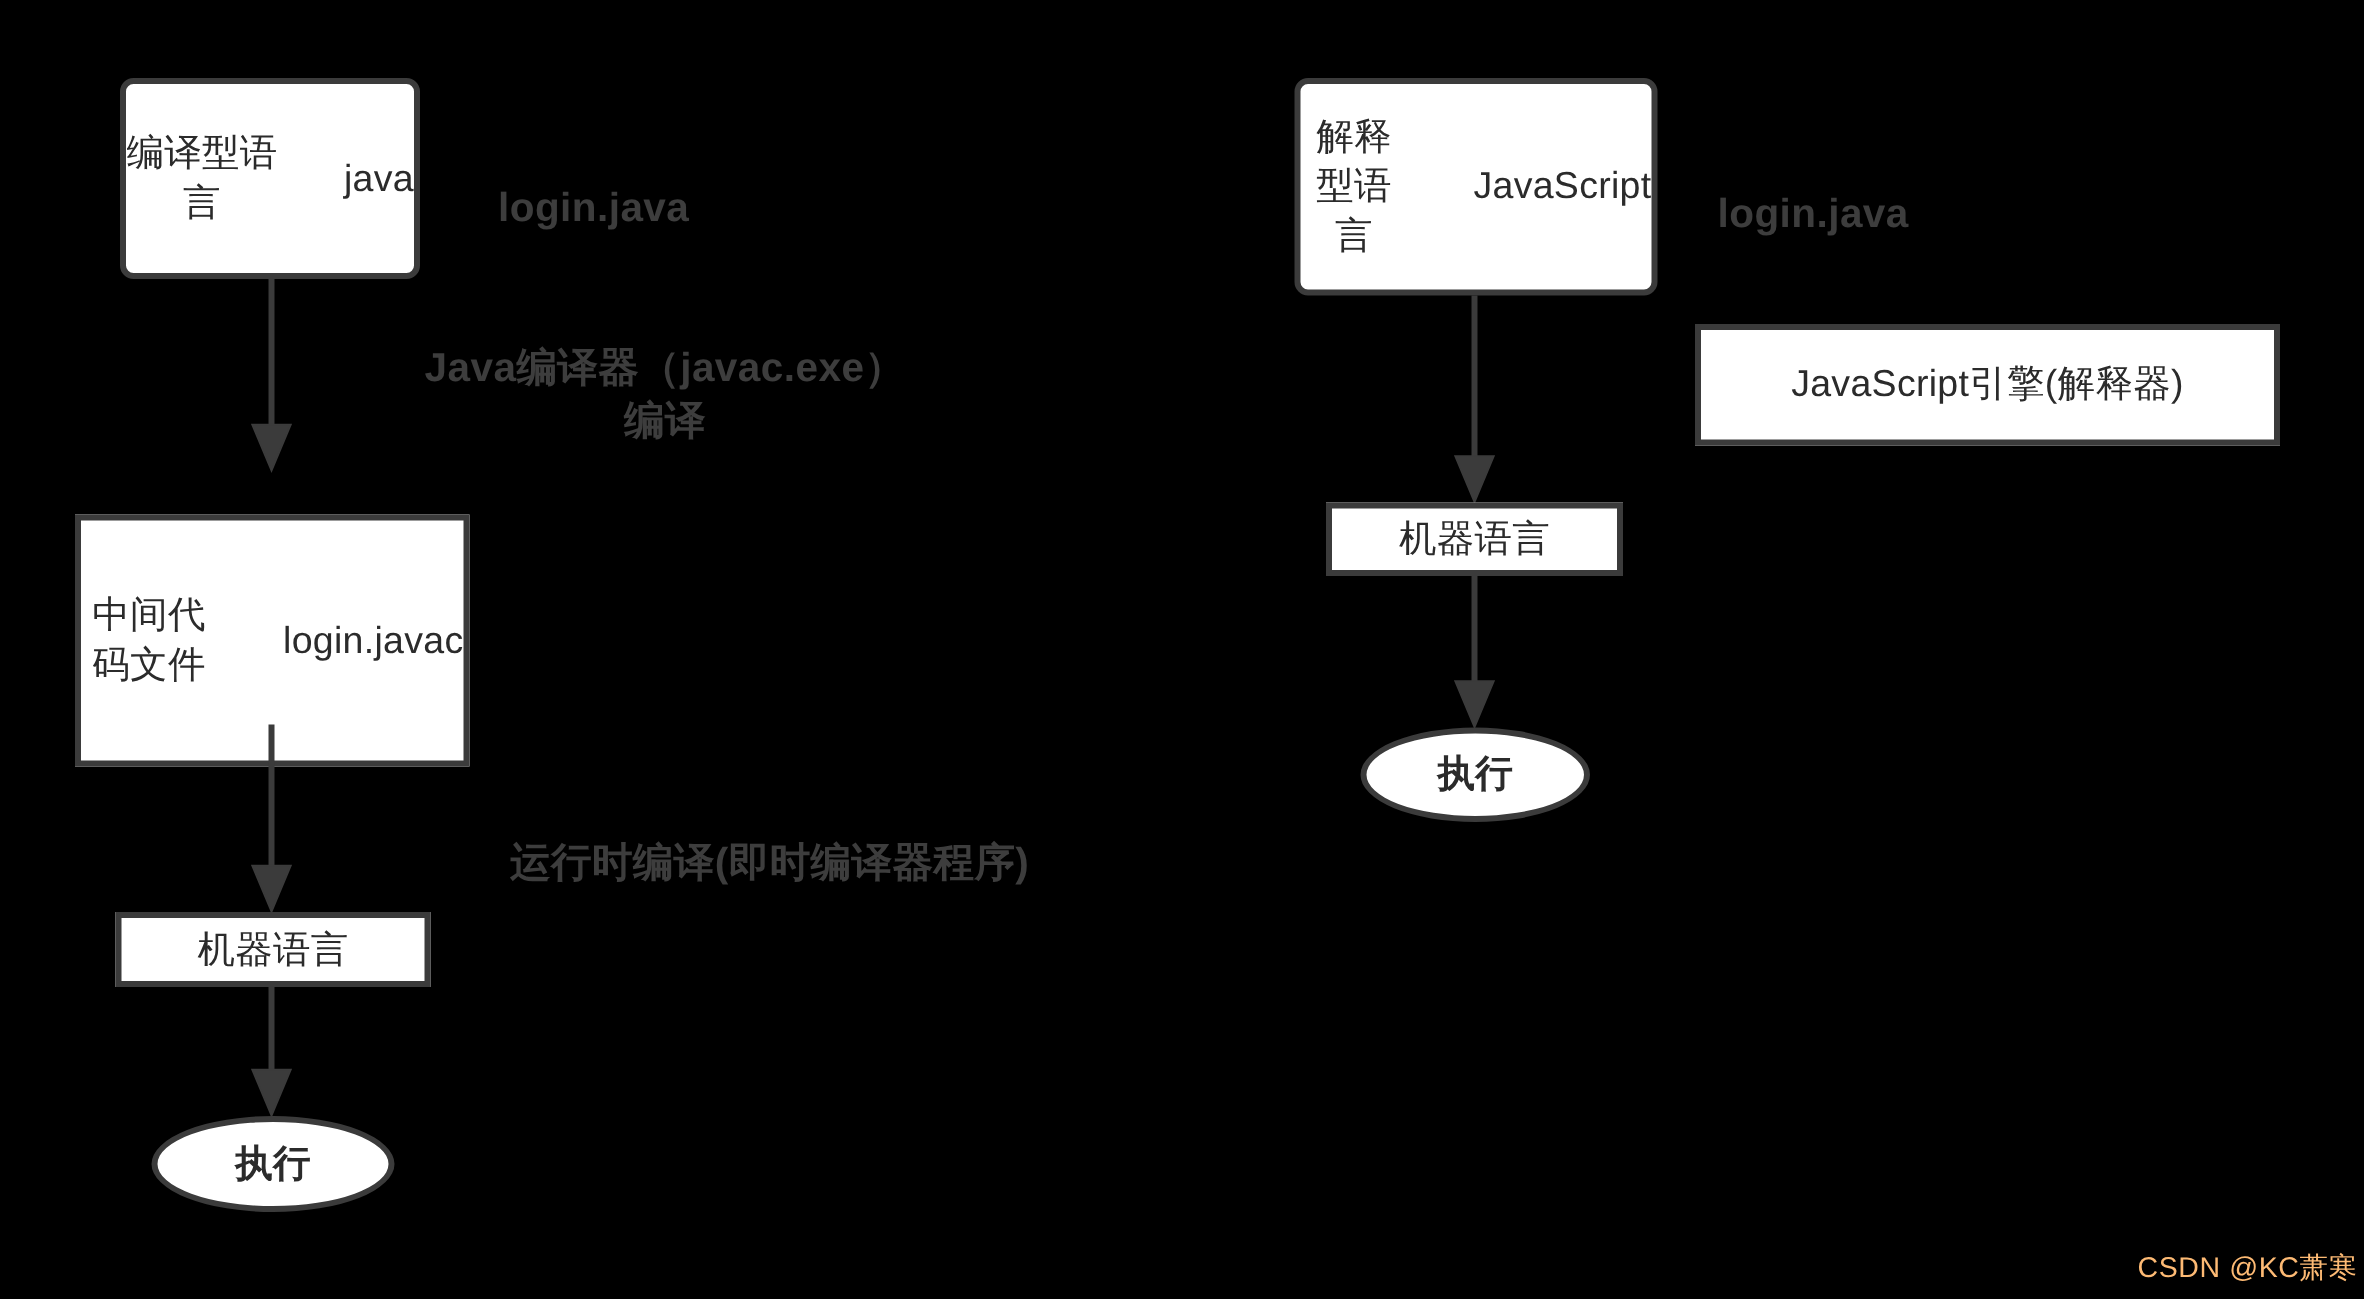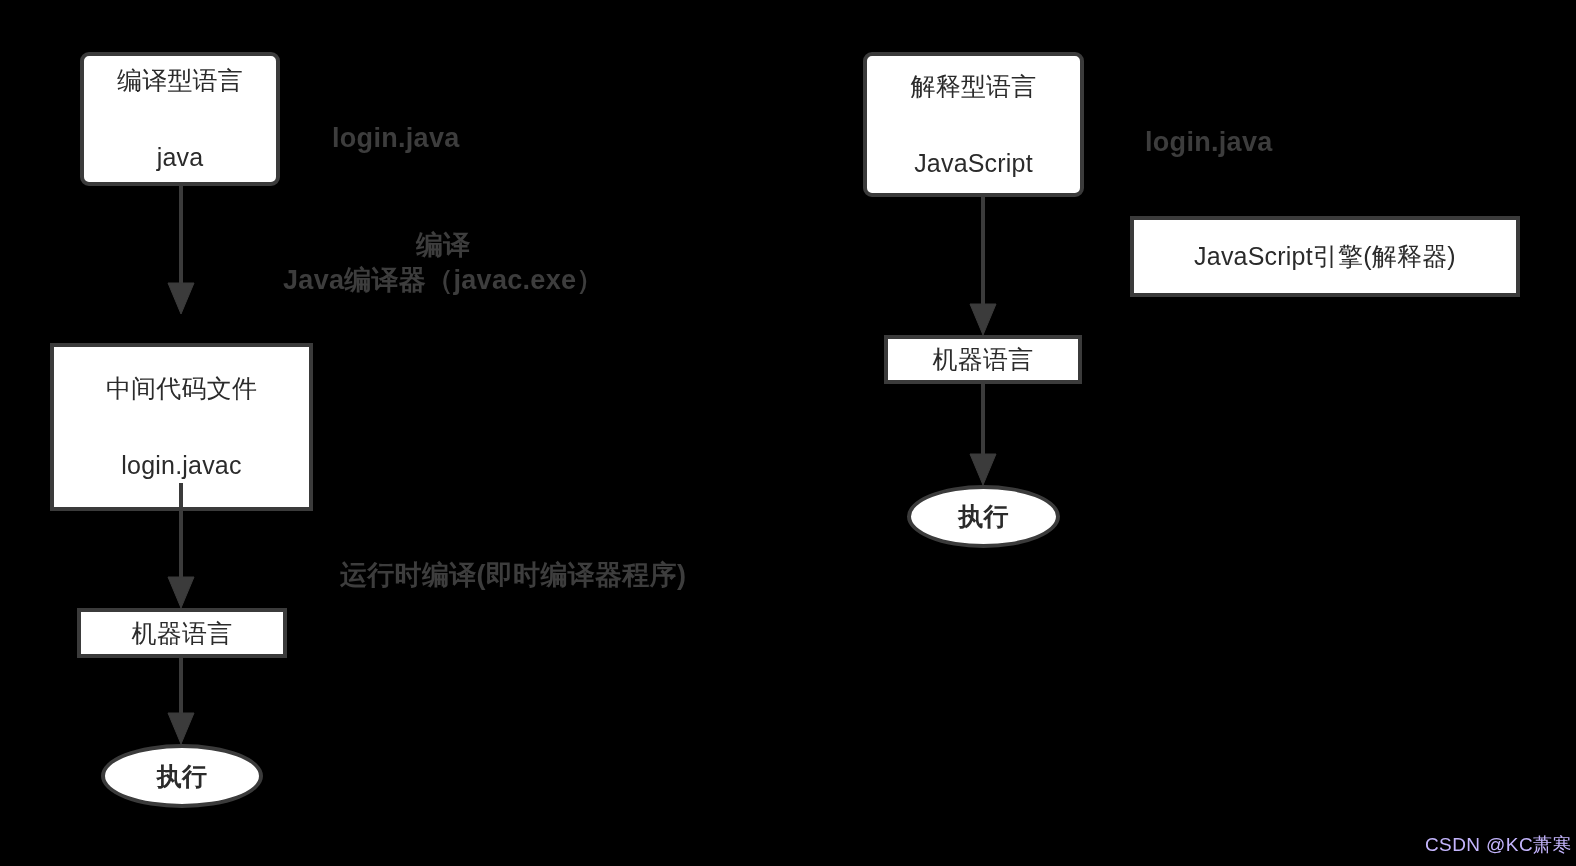--- a/index.html
+++ b/index.html
@@ -17,21 +17,21 @@
     height: 866px;
     background: #000000;
     overflow: hidden;
   }
   .node {
     position: absolute;
     background: #ffffff;
     border: 4px solid #3b3b3b;
     box-sizing: border-box;
     display: flex;
-    flex-direction: column;
+    flex-direction: row;
     align-items: center;
     justify-content: center;
     color: #2b2b2b;
     font-size: 25px;
     line-height: 1.32;
     text-align: center;
     letter-spacing: 0.2px;
     gap: 44px;
   }
   .node.rounded {
@@ -64,21 +64,21 @@
   .edge line, .edge polygon {
     stroke: #3b3b3b;
     fill: #3b3b3b;
     stroke-width: 4;
   }
   .edge polygon {
     stroke-width: 1;
   }
   .watermark {
     position: absolute;
-    color: #c4b5fd;
+    color: #fdba74;
     font-size: 19px;
     white-space: nowrap;
     letter-spacing: 0.4px;
   }
 </style>
 </head>
 <body>
 
 <div id="canvas">
 
@@ -88,22 +88,22 @@
   </div>
 
   <div class="ann" style="left:332px; top:121px;">login.java</div>
 
   <svg class="edge" style="left:0px; top:0px; width:1576px; height:866px;">
     <line x1="181" y1="186" x2="181" y2="288"></line>
     <polygon points="181,314 168,283 194,283"></polygon>
   </svg>
 
   <div class="ann center" style="left:283px; top:228px;">
+    <div>Java编译器（javac.exe）</div>
     <div>编译</div>
-    <div>Java编译器（javac.exe）</div>
   </div>
 
   <div class="node" style="left:50px; top:315px; width:263px; height:168px;margin-top:28px;">
     <span>中间代码文件</span>
     <span class="line2">login.javac</span>
   </div>
 
   <svg class="edge" style="left:0px; top:0px; width:1576px; height:866px;">
     <line x1="181" y1="483" x2="181" y2="582"></line>
     <polygon points="181,608 168,577 194,577"></polygon>
@@ -113,21 +113,21 @@
 
   <div class="node" style="left:77px; top:608px; width:210px; height:50px;">机器语言</div>
 
   <svg class="edge" style="left:0px; top:0px; width:1576px; height:866px;">
     <line x1="181" y1="658" x2="181" y2="718"></line>
     <polygon points="181,744 168,713 194,713"></polygon>
   </svg>
 
   <div class="node ellipse" style="left:101px; top:744px; width:162px; height:64px;">执行</div>
 
-  <div class="node rounded" style="left:863px; top:52px; width:221px; height:145px;">
+  <div class="node rounded" style="left:863px; top:52px; width:242px; height:145px;">
     <span>解释型语言</span>
     <span class="line2">JavaScript</span>
   </div>
 
   <div class="ann" style="left:1145px; top:125px;">login.java</div>
 
   <div class="node" style="left:1130px; top:216px; width:390px; height:81px; font-size:25px;">JavaScript引擎(解释器)</div>
 
   <svg class="edge" style="left:0px; top:0px; width:1576px; height:866px;">
     <line x1="983" y1="197" x2="983" y2="309"></line>

